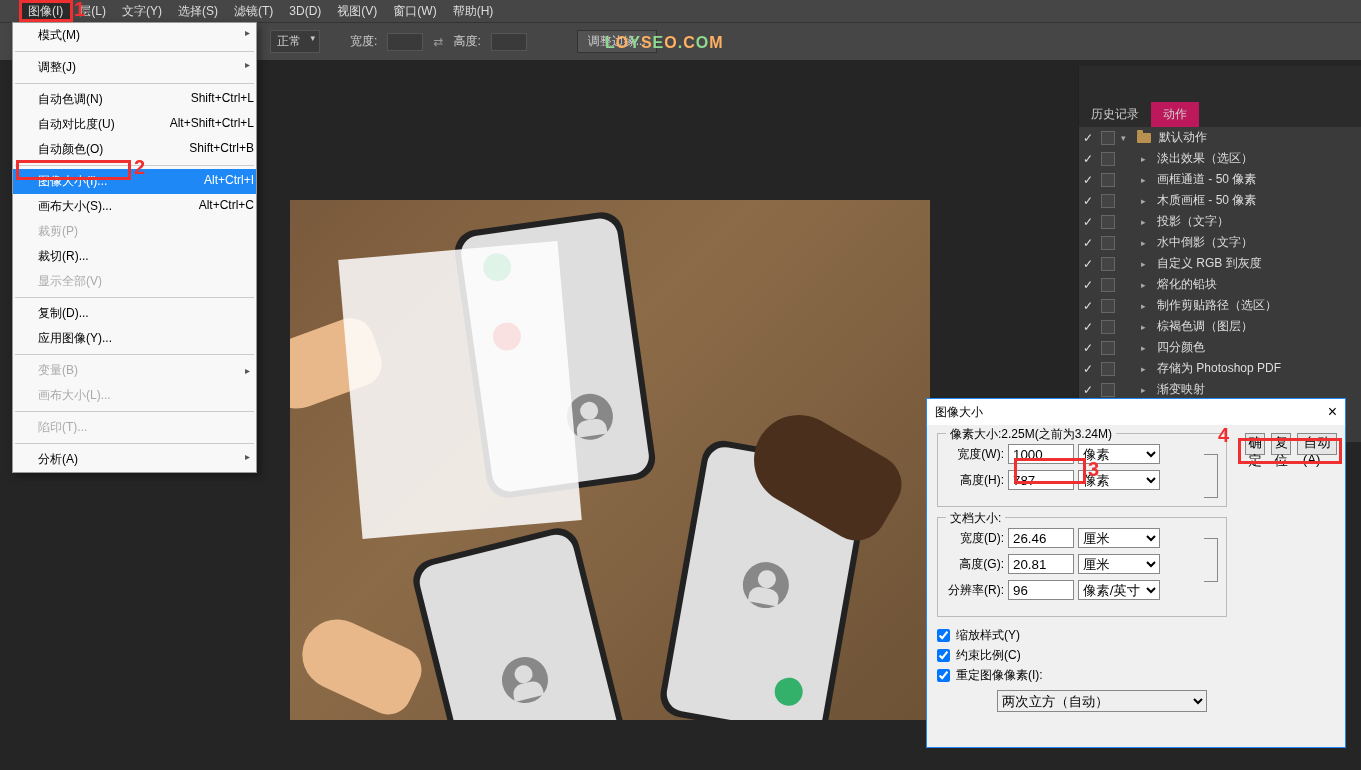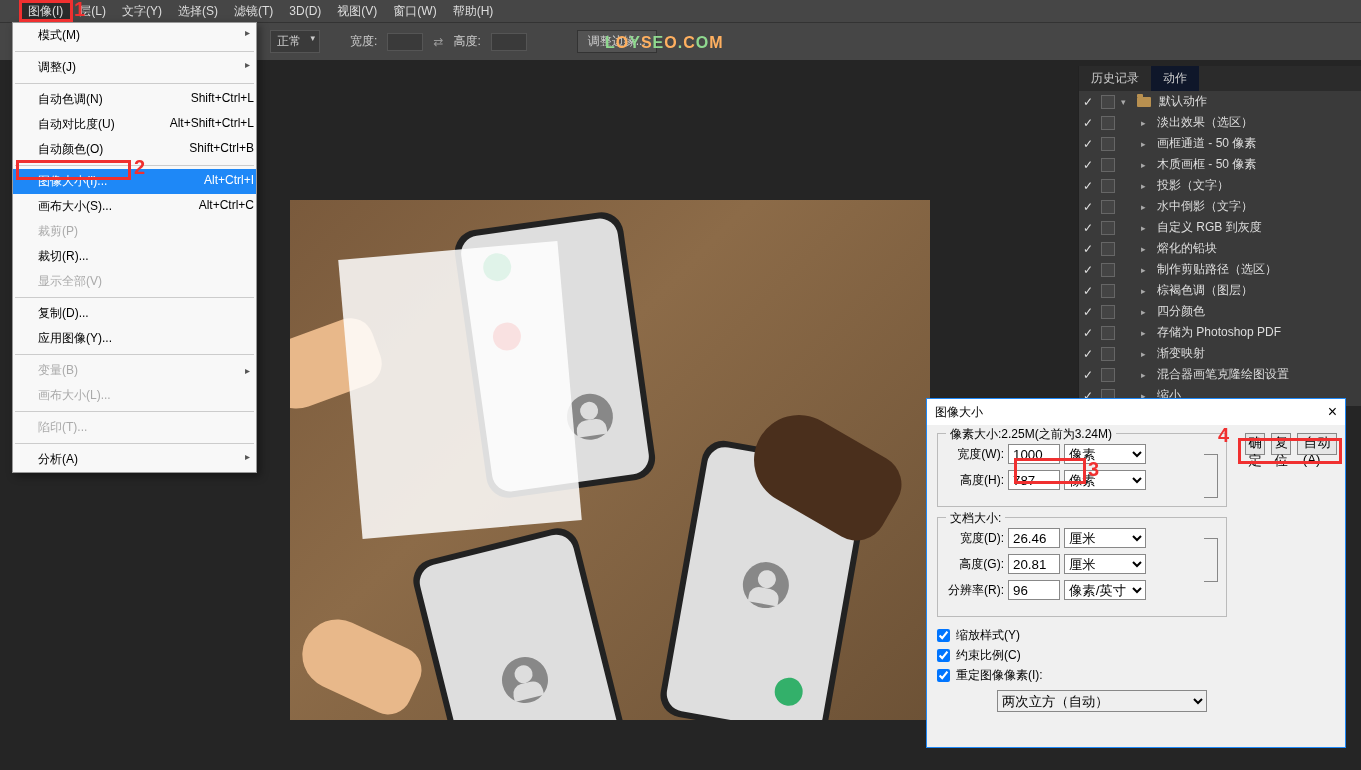--- a/index.html
+++ b/index.html
@@ -24,37 +24,37 @@
 .avcirc{width:46px;height:46px;background:#888;border-radius:50%;position:relative;}
 .avcirc::before{content:"";position:absolute;width:18px;height:18px;background:#ddd;border-radius:50%;top:8px;left:14px;}
 .avcirc::after{content:"";position:absolute;width:30px;height:16px;background:#ddd;border-radius:10px 10px 0 0;bottom:4px;left:8px;}
 .cbtn{width:28px;height:28px;border-radius:50%;}
 .hand{position:absolute;width:120px;height:70px;border-radius:60px 40px 40px 60px;}
 .watermark{position:absolute;left:605px;top:34px;font-size:16px;font-weight:bold;letter-spacing:1px;}
 .watermark span:nth-child(odd){color:#8fd98f;}
 .watermark span:nth-child(even){color:#ffb060;}
 .actionspanel{position:absolute;right:0;top:66px;width:283px;background:#3a3a3a;border-left:1px solid #222;}
 .aptabs{display:flex;background:#2b2b2b;}
-.aptabs .t{padding:4px 12px;color:#ccc;}
-.aptabs .t.active{background:#0f172a;}
+.aptabs .t{padding:4px 12px;color:#ccc;margin-top:36px;}
+.aptabs .t.active{background:#be185d;}
 .alist{}
 .arow{display:flex;align-items:center;padding:2px 4px;gap:6px;color:#ddd;}
 .arow .chk{color:#ddd;width:12px;}
 .arow .box{width:14px;height:14px;border:1px solid #666;background:#444;}
 .arow .tri{color:#aaa;width:10px;font-size:9px;}
 .dialog{position:absolute;left:926px;top:398px;width:420px;height:350px;background:#f0f0f0;border:1px solid #1e88f7;color:#000;font-size:12px;}
 .dialog .titlebar{height:26px;display:flex;align-items:center;justify-content:space-between;padding:0 8px;background:#fff;}
 .dialog .body{display:flex;}
 .dialog .left{flex:1;padding:8px 10px;}
 .dialog .right{width:108px;padding:8px;display:flex;flex-direction:row;gap:6px;}
 .fset{border:1px solid #bbb;padding:10px 10px 10px 10px;margin-bottom:10px;position:relative;}
 .fset .leg{position:absolute;top:-8px;left:8px;background:#f0f0f0;padding:0 4px;}
 .frow{display:flex;align-items:center;gap:4px;margin-bottom:6px;}
 .frow label{width:56px;text-align:right;}
-.frow input{width:52px;height:20px;border:1px solid #888;padding:0 4px;background:#fff;}
+.frow input{width:66px;height:20px;border:1px solid #888;padding:0 4px;background:#fff;}
 .frow select{width:82px;height:20px;border:1px solid #888;background:#fff;}
 .dbtn{height:22px;border:1px solid #888;background:#e6e6e6;cursor:pointer;}
 .callout{position:absolute;font-size:20px;font-weight:bold;color:#f03030;z-index:200;}
 .redbox{position:absolute;border:3px solid #f03030;z-index:199;}
 .cbrow{display:flex;align-items:center;gap:4px;margin:3px 0;}
 .cbrow input{margin-right:2px;}
 .selrow{margin-top:6px;}
 .selrow select{width:210px;height:22px;border:1px solid #888;}
 .folder-ic{display:inline-block;width:14px;height:10px;background:#b89050;border-radius:1px;position:relative;margin-right:2px;}
 .folder-ic::before{content:"";position:absolute;width:6px;height:3px;background:#b89050;top:-3px;left:0;border-radius:1px 1px 0 0;}

